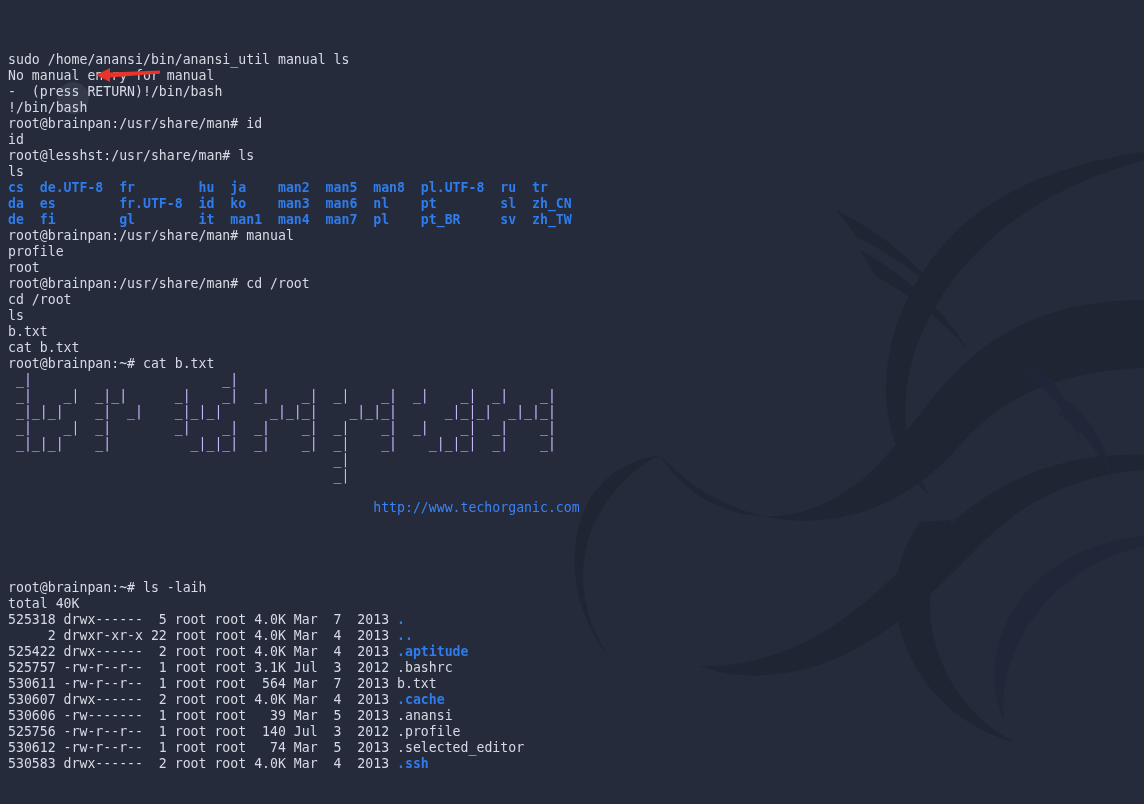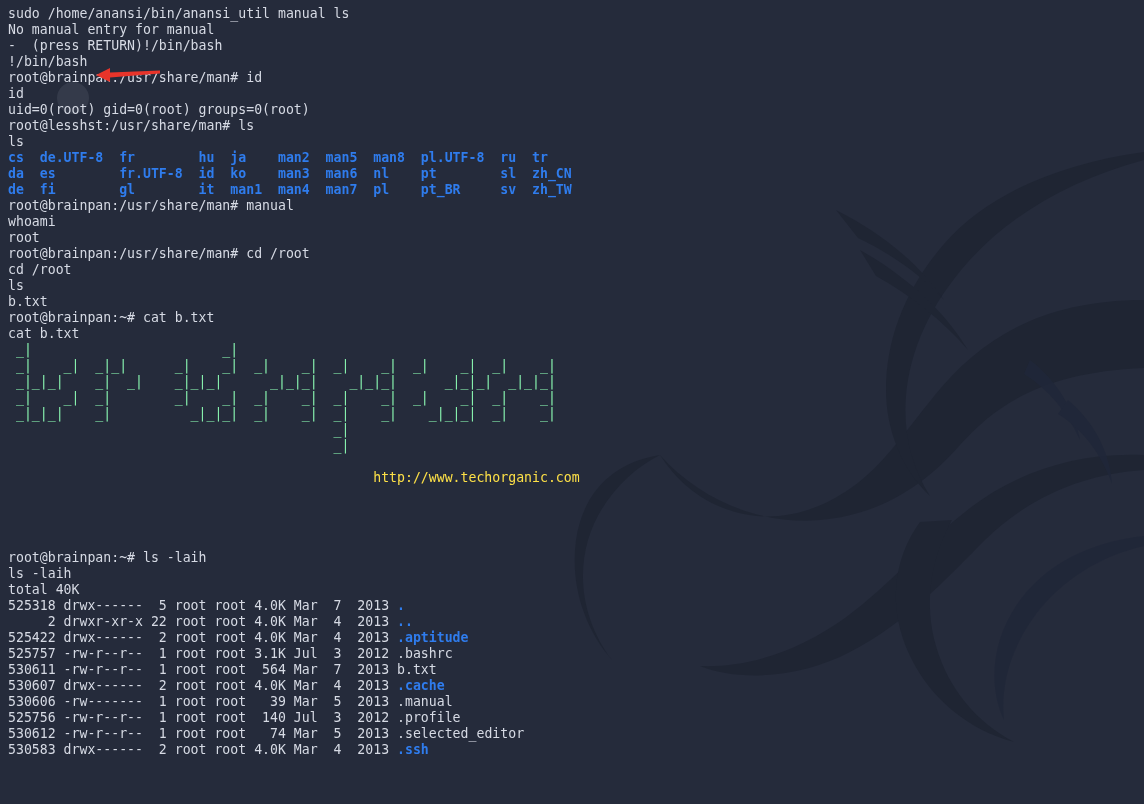--- a/index.html
+++ b/index.html
@@ -33,43 +33,44 @@
     z-index: 0;
     opacity: 1;
   }
 
   #screen {
     position: absolute;
     inset: 0;
     z-index: 2;
     padding: 6px 0 0 8px;
     box-sizing: border-box;
+    margin-top: 46px;
   }
 
   .line {
     height: 16px;
     line-height: 16px;
     font-size: 13.2px;
     letter-spacing: 0px;
     white-space: pre;
     color: #d6dae4;
     font-family: "DejaVu Sans Mono", "Liberation Mono", monospace;
   }
 
   .blue {
     color: #2f7ced;
     font-weight: bold;
   }
 
   .art {
-    color: #86efac;
+    color: #c4b5fd;
   }
 
   .banner-url {
-    color: #fde047;
+    color: #3b82f6;
   }
 
   
   #arrow-annotation {
     position: absolute;
     left: 96px;
     top: 64px;
     width: 64px;
     height: 22px;
     z-index: 5;
@@ -126,39 +127,38 @@
   <div id="cursor-halo"></div>
 
   <div id="screen">
 
     <div class="line">sudo /home/anansi/bin/anansi_util manual ls</div>
     <div class="line">No manual entry for manual</div>
     <div class="line">-  (press RETURN)!/bin/bash</div>
     <div class="line">!/bin/bash</div>
     <div class="line">root@brainpan:/usr/share/man# id</div>
     <div class="line">id</div>
-    <div class="line">uid=0(root) gid=0(root) groups=0(root)</div>
     <div class="line">root@lesshst:/usr/share/man# ls</div>
     <div class="line">ls</div>
 
     <div id="man-listing">
         <div class="line"><span class="blue">cs  de.UTF-8  fr        hu  ja    man2  man5  man8  pl.UTF-8  ru  tr</span></div>
         <div class="line"><span class="blue">da  es        fr.UTF-8  id  ko    man3  man6  nl    pt        sl  zh_CN</span></div>
         <div class="line"><span class="blue">de  fi        gl        it  man1  man4  man7  pl    pt_BR     sv  zh_TW</span></div>
       </div>
 
     <div class="line">root@brainpan:/usr/share/man# manual</div>
-    <div class="line">whoami</div>
+    <div class="line">profile</div>
     <div class="line">root</div>
     <div class="line">root@brainpan:/usr/share/man# cd /root</div>
     <div class="line">cd /root</div>
     <div class="line">ls</div>
     <div class="line">b.txt</div>
+    <div class="line">cat b.txt</div>
     <div class="line">root@brainpan:~# cat b.txt</div>
-    <div class="line">cat b.txt</div>
 
     <div id="banner-art">
         <div class="line"><span class="art"> _|                        _|</span></div>
         <div class="line"><span class="art"> _|    _|  _|_|      _|    _|  _|    _|  _|    _|  _|    _|  _|    _|</span></div>
         <div class="line"><span class="art"> _|_|_|    _|  _|    _|_|_|      _|_|_|    _|_|_|      _|_|_|  _|_|_|</span></div>
         <div class="line"><span class="art"> _|    _|  _|        _|    _|  _|    _|  _|    _|  _|    _|  _|    _|</span></div>
         <div class="line"><span class="art"> _|_|_|    _|          _|_|_|  _|    _|  _|    _|    _|_|_|  _|    _|</span></div>
         <div class="line"><span class="art">                                         _|</span></div>
         <div class="line"><span class="art">                                         _|</span></div>
       </div>
@@ -166,30 +166,29 @@
     <div class="line"> </div>
 
     <div class="line banner-url" id="banner-url">                                              http://www.techorganic.com</div>
 
     <div class="line"> </div>
     <div class="line"> </div>
     <div class="line"> </div>
     <div class="line"> </div>
 
     <div class="line">root@brainpan:~# ls -laih</div>
-    <div class="line">ls -laih</div>
     <div class="line">total 40K</div>
     <div id="ls-laih-rows">
         <div class="line"><span>525318 drwx------  5 root root 4.0K Mar  7  2013 </span><span class="blue">.</span></div>
         <div class="line"><span>     2 drwxr-xr-x 22 root root 4.0K Mar  4  2013 </span><span class="blue">..</span></div>
         <div class="line"><span>525422 drwx------  2 root root 4.0K Mar  4  2013 </span><span class="blue">.aptitude</span></div>
         <div class="line"><span>525757 -rw-r--r--  1 root root 3.1K Jul  3  2012 </span><span>.bashrc</span></div>
         <div class="line"><span>530611 -rw-r--r--  1 root root  564 Mar  7  2013 </span><span>b.txt</span></div>
         <div class="line"><span>530607 drwx------  2 root root 4.0K Mar  4  2013 </span><span class="blue">.cache</span></div>
-        <div class="line"><span>530606 -rw-------  1 root root   39 Mar  5  2013 </span><span>.manual</span></div>
+        <div class="line"><span>530606 -rw-------  1 root root   39 Mar  5  2013 </span><span>.anansi</span></div>
         <div class="line"><span>525756 -rw-r--r--  1 root root  140 Jul  3  2012 </span><span>.profile</span></div>
         <div class="line"><span>530612 -rw-r--r--  1 root root   74 Mar  5  2013 </span><span>.selected_editor</span></div>
         <div class="line"><span>530583 drwx------  2 root root 4.0K Mar  4  2013 </span><span class="blue">.ssh</span></div>
       </div>
   </div>
 
   <svg id="arrow-annotation" viewBox="0 0 64 22">
     <polygon points="0,11 14,4 14,8.5 64,6.5 64,9.5 14,13.5 14,18" fill="#e8342a"></polygon>
   </svg>
 

